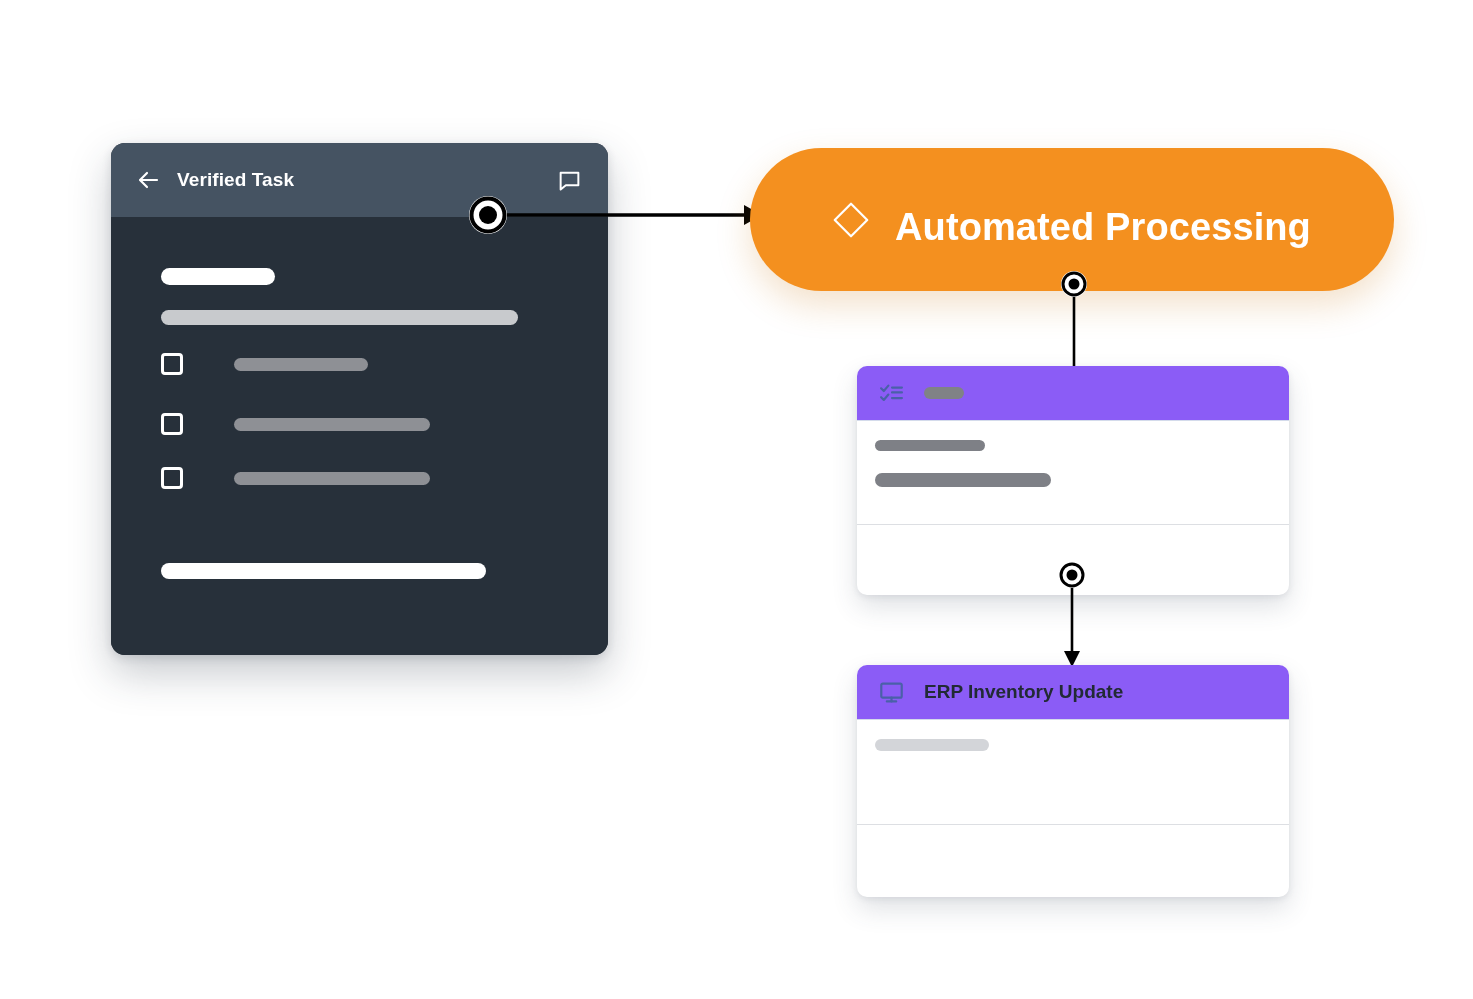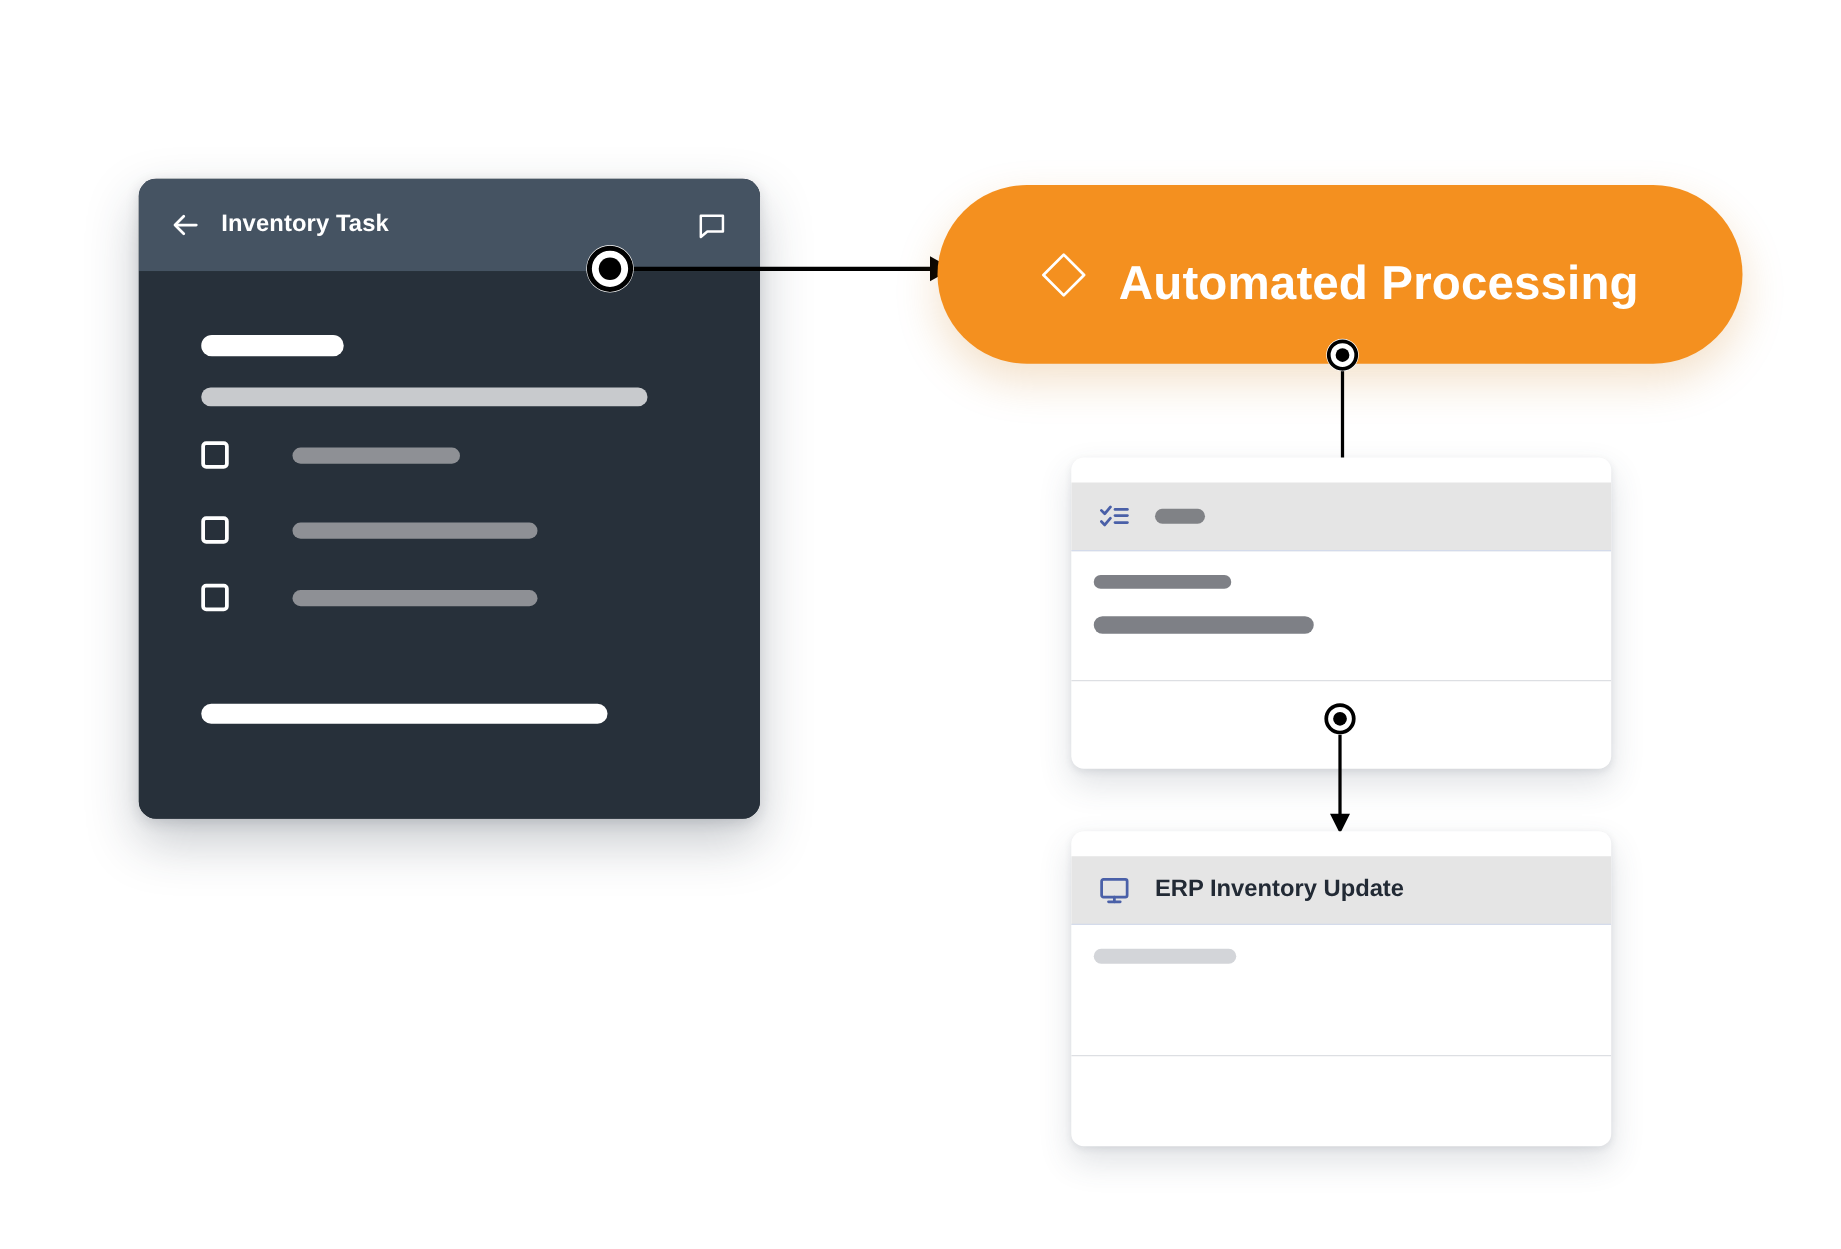--- a/index.html
+++ b/index.html
@@ -142,27 +142,26 @@
   .node-card {
     position: absolute;
     width: 432px;
     background: #ffffff;
     border-radius: 10px;
     box-shadow: 0 12px 26px rgba(60,72,92,0.16), 0 2px 6px rgba(60,72,92,0.10);
     overflow: hidden;
   }
   .node-card-header {
     height: 55px;
-    background: #e5e5e5;
+    background: #8b5cf6;
     display: flex;
     align-items: center;
     padding: 0 22px;
     box-sizing: border-box;
     border-bottom: 1px solid #d4dbeb;
-    margin-top: 20px;
   }
   .node-icon {
     width: 25px;
     height: 25px;
     flex: 0 0 auto;
     margin-right: 20px;
   }
   .node-card-title {
     font-size: 19px;
     font-weight: 600;
@@ -209,21 +208,21 @@
 
   <div id="task-card">
 
     <div id="task-card-header">
       <span class="back-arrow">
         <svg viewBox="0 0 24 24" width="24" height="24" fill="none" stroke="#ffffff" stroke-width="2.2" stroke-linecap="round" stroke-linejoin="round">
           <line x1="20" y1="12" x2="4" y2="12"></line>
           <polyline points="10,5 3,12 10,19"></polyline>
         </svg>
       </span>
-      <span id="task-card-title">Inventory Task</span>
+      <span id="task-card-title">Verified Task</span>
       <span class="comment-icon">
         <svg viewBox="0 0 24 24" width="25" height="25" fill="none" stroke="#ffffff" stroke-width="1.9" stroke-linecap="round" stroke-linejoin="round">
           <path d="M3.5 4.5 h17 v12 h-12 l-5 4.2 z"></path>
         </svg>
       </span>
     </div>
 
     <div id="task-card-body">
       <div id="ph-title" class="bar bar-white"></div>
       <div id="ph-subtitle" class="bar bar-lightgrey"></div>

